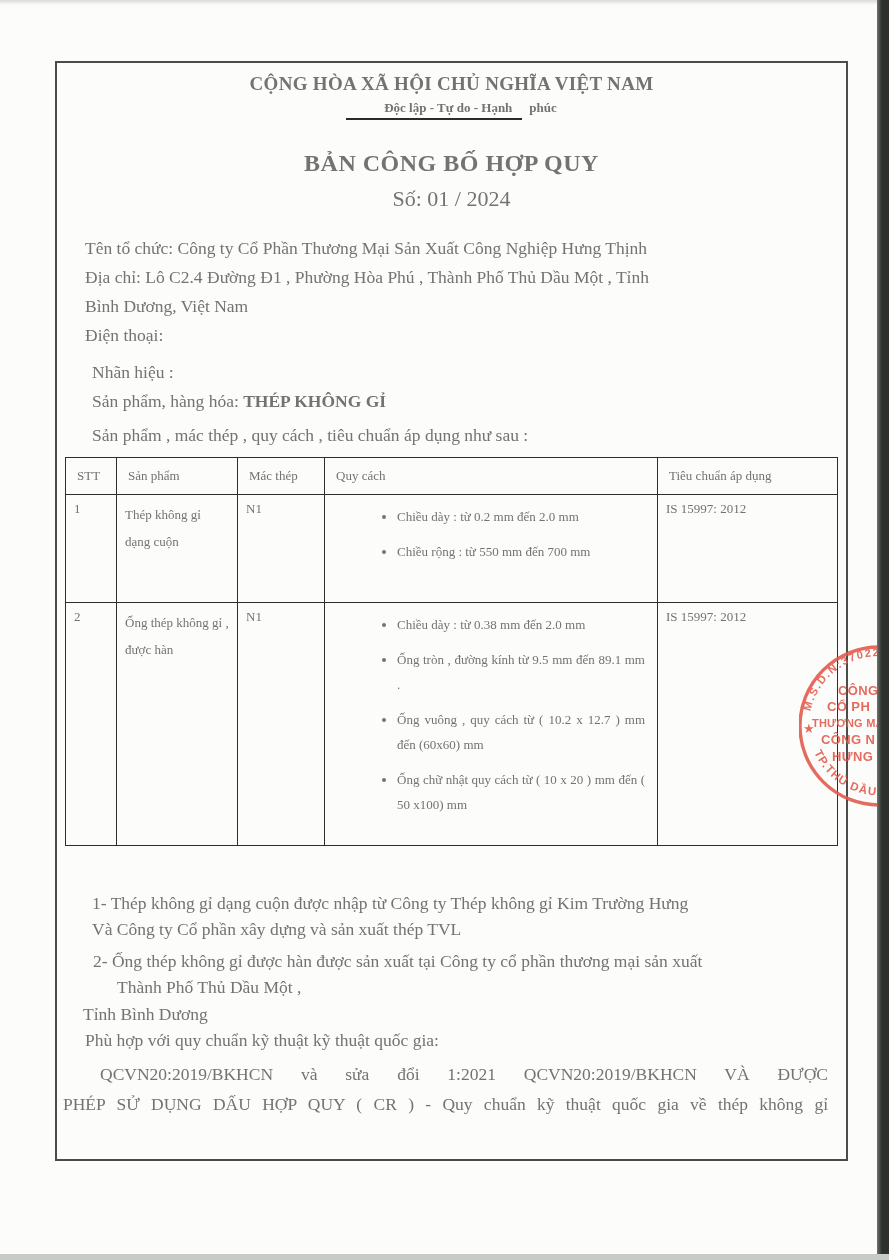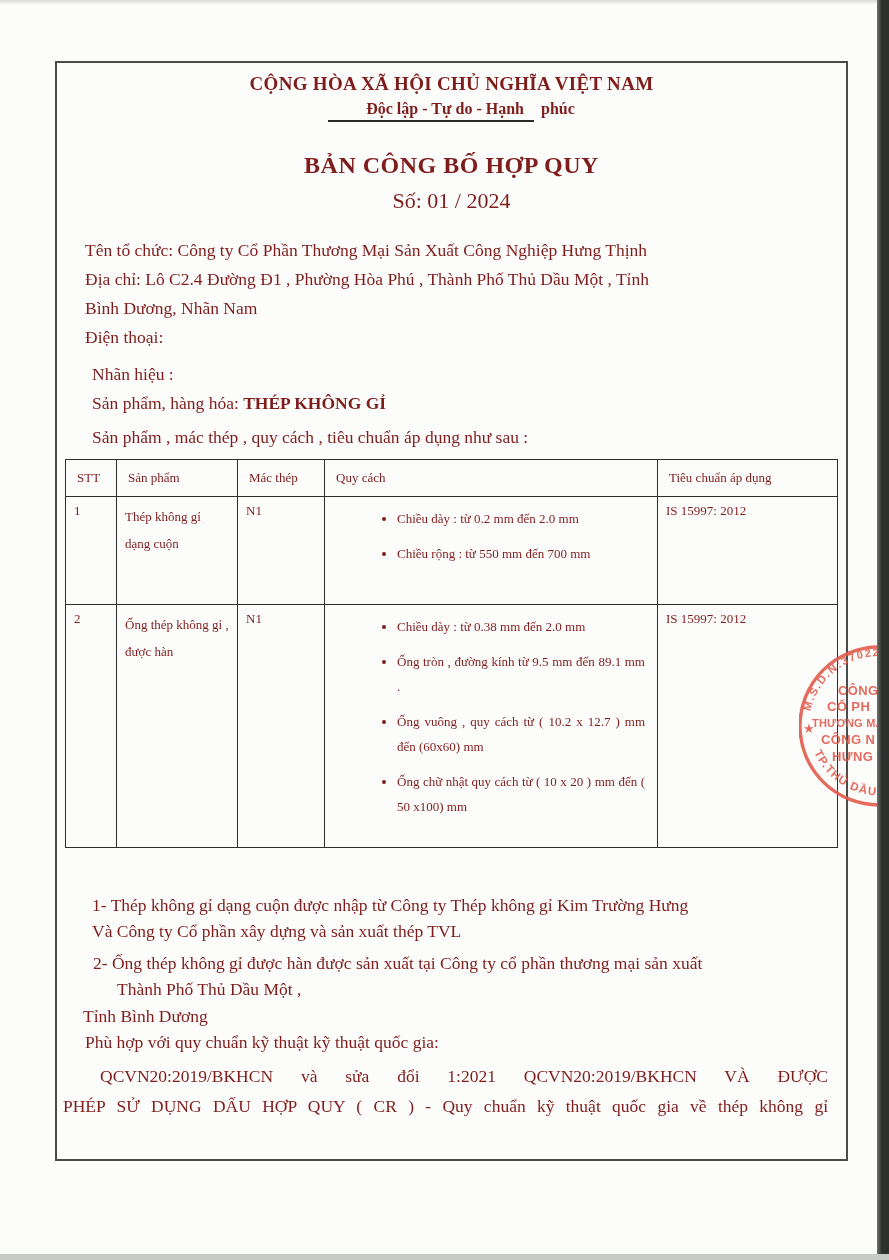--- a/index.html
+++ b/index.html
@@ -1,38 +1,38 @@
 <!DOCTYPE html>
 <html lang="vi" style="--stamp-color: #e2584a;"><head>
 <meta charset="utf-8">
 <style>
   html,body { margin:0; padding:0; background:#ffffff; }
   .page {
     position:relative; width:889px; height:1260px;
     background:#fcfcfa; overflow:hidden;
     font-family:"Liberation Serif","DejaVu Serif",serif;
-    color:#7f1d1d;
+    color:#737373;
   }
   
   .edge-top { position:absolute; left:0; top:0; width:889px; height:5px;
     background:linear-gradient(to bottom,#d9dbd9,#fcfcfa); z-index:30; }
   .edge-right { position:absolute; right:0; top:0; width:12px; height:1260px;
     background:linear-gradient(to right,#70746f,#2c312e 40%); z-index:30; }
   .edge-bottom { position:absolute; left:0; bottom:0; width:889px; height:6px;
     background:#c7cbc7; z-index:30; }
 
   .border-box {
     position:absolute; left:55px; top:61px; width:789px; height:1096px;
     border:2px solid #4c4c4c; background:transparent;
   }
   .content { position:relative; width:100%; height:100%; font-size:17.5px; }
 
   .nat-header { text-align:center; margin-top:10px; }
   .nat-line1 { font-weight:bold; font-size:19px; letter-spacing:0.3px; }
-  .motto { margin-top:5px; font-weight:bold; font-size:16px; }
+  .motto { margin-top:5px; font-weight:bold; font-size:13px; }
   .motto-underlined { display:inline-block; border-bottom:2px solid #2a2a2a;
     padding:0 10px 2px 38px; }
   .motto-tail { margin-left:7px; }
 
   .doc-title { text-align:center; font-weight:bold; font-size:24px;
     letter-spacing:0.5px; margin-top:30px; }
   .doc-number { text-align:center; font-size:22px; margin-top:9px; }
 
   .info-block { margin:22px 12px 0 28px; line-height:29px; }
   .product-block { margin:8px 12px 0 35px; line-height:28.5px; }
@@ -101,21 +101,21 @@
           <span class="motto-underlined">Độc lập - Tự do - Hạnh</span><span class="motto-tail">phúc</span>
         </div>
       </div>
 
       <div class="doc-title">BẢN CÔNG BỐ HỢP QUY</div>
       <div class="doc-number">Số: 01 / 2024</div>
 
       <div class="info-block">
         <div>Tên tổ chức: Công ty Cổ Phần Thương Mại Sản Xuất Công Nghiệp Hưng Thịnh</div>
         <div>Địa chỉ: Lô C2.4 Đường Đ1 , Phường Hòa Phú , Thành Phố Thủ Dầu Một , Tỉnh</div>
-        <div>Bình Dương, Nhãn Nam</div>
+        <div>Bình Dương, Việt Nam</div>
         <div>Điện thoại:</div>
       </div>
 
       <div class="product-block">
         <div>Nhãn hiệu :</div>
         <div><span>Sản phẩm, hàng hóa: </span><span class="product-value">THÉP KHÔNG GỈ</span></div>
         <div class="table-intro">Sản phẩm , mác thép , quy cách , tiêu chuẩn áp dụng như sau :</div>
       </div>
 
       <table class="spec-table">

